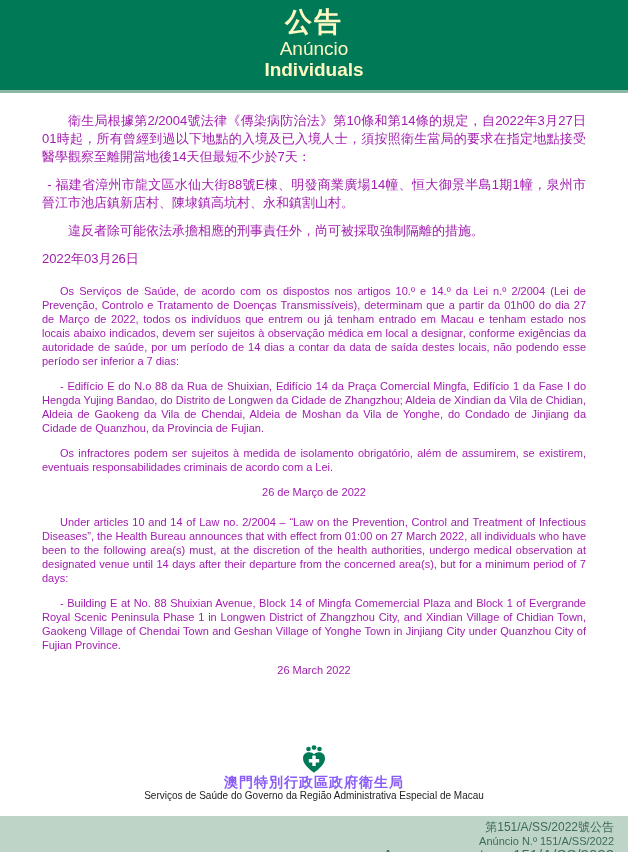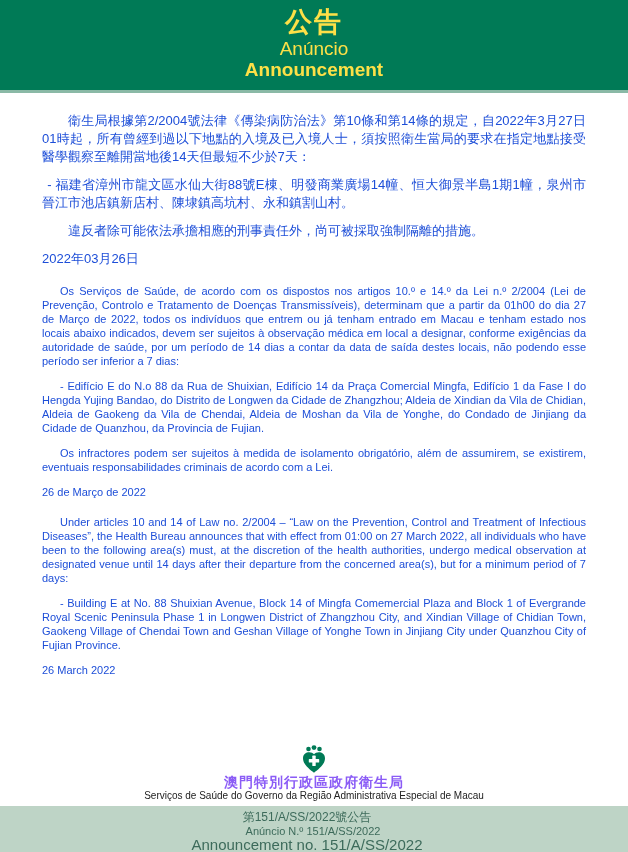--- a/index.html
+++ b/index.html
@@ -11,52 +11,52 @@
     margin: 0 auto;
     background: #ffffff;
     overflow: hidden;
     font-family: "Liberation Sans", sans-serif;
   }
   
   .header {
     background: #007a56;
     border-bottom: 3px solid #8ab9a6;
     text-align: center;
-    color: #fde047;
+    color: #fef9c3;
     padding: 7px 0 9px 0;
   }
   .title-zh { font-size: 27px; font-weight: bold; line-height: 31px; letter-spacing: 2px; }
   .title-pt { font-size: 19px; font-weight: normal; line-height: 21px; }
   .title-en { font-size: 19px; font-weight: bold; line-height: 22px; }
 
   
   .content {
     padding: 19px 42px 0 42px;
-    color: #1d4ed8;
+    color: #a21caf;
   }
   .zh-section p {
     font-size: 13px;
     line-height: 18px;
     text-align: justify;
     margin-bottom: 10px;
     font-family: "Liberation Sans", sans-serif;
   }
   .zh-section .p-indent { text-indent: 2em; }
   .zh-section .p-bullet { text-indent: 0.4em; }
   .zh-section .p-date { text-align: left; margin-top: 6px; margin-bottom: 10px; }
 
   .latin-section p {
     font-size: 11px;
     line-height: 14px;
     text-align: justify;
     margin-bottom: 11px;
   }
   .latin-section .p-indent { text-indent: 18px; }
   .latin-section .p-bullet { text-indent: 18px; }
-  .latin-section .p-date { text-align: left; text-indent: 0; margin-top: 3px; }
+  .latin-section .p-date { text-align: center; text-indent: 0; margin-top: 3px; }
   .pt-section { margin-top: 16px; }
   .en-section { margin-top: 16px; }
 
   
   .footer-org {
     position: absolute;
     left: 0;
     bottom: 46px;
     width: 100%;
     text-align: center;
@@ -75,39 +75,39 @@
     color: #222222;
     line-height: 12px;
   }
 
   
   .bottom-bar {
     position: absolute;
     left: 0;
     bottom: 0;
     width: 100%;
-    height: 46px;
+    height: 36px;
     background: #bed4c6;
-    text-align: center;
+    text-align: right;
     padding: 4px 14px 0 0;
     color: #3d6b5b;
   }
   .bar-ref-zh { font-size: 12px; line-height: 14px; }
   .bar-ref-pt { font-size: 11px; line-height: 14px; margin-left: 12px; }
   .bar-ref-en { font-size: 15px; line-height: 14px; }
 </style>
 </head>
 <body>
 
 <div class="page">
 
   <div class="header">
     <div class="title-zh">公告</div>
     <div class="title-pt">Anúncio</div>
-    <div class="title-en">Announcement</div>
+    <div class="title-en">Individuals</div>
   </div>
 
   <div class="content">
 
     <div class="zh-section">
       <p class="p-indent">衛生局根據第2/2004號法律《傳染病防治法》第10條和第14條的規定，自2022年3月27日01時起，所有曾經到過以下地點的入境及已入境人士，須按照衛生當局的要求在指定地點接受醫學觀察至離開當地後14天但最短不少於7天：</p>
       <p class="p-bullet">- 福建省漳州市龍文區水仙大街88號E棟、明發商業廣場14幢、恒大御景半島1期1幢，泉州市晉江市池店鎮新店村、陳埭鎮高坑村、永和鎮割山村。</p>
       <p class="p-indent">違反者除可能依法承擔相應的刑事責任外，尚可被採取強制隔離的措施。</p>
       <p class="p-date">2022年03月26日</p>
     </div>

